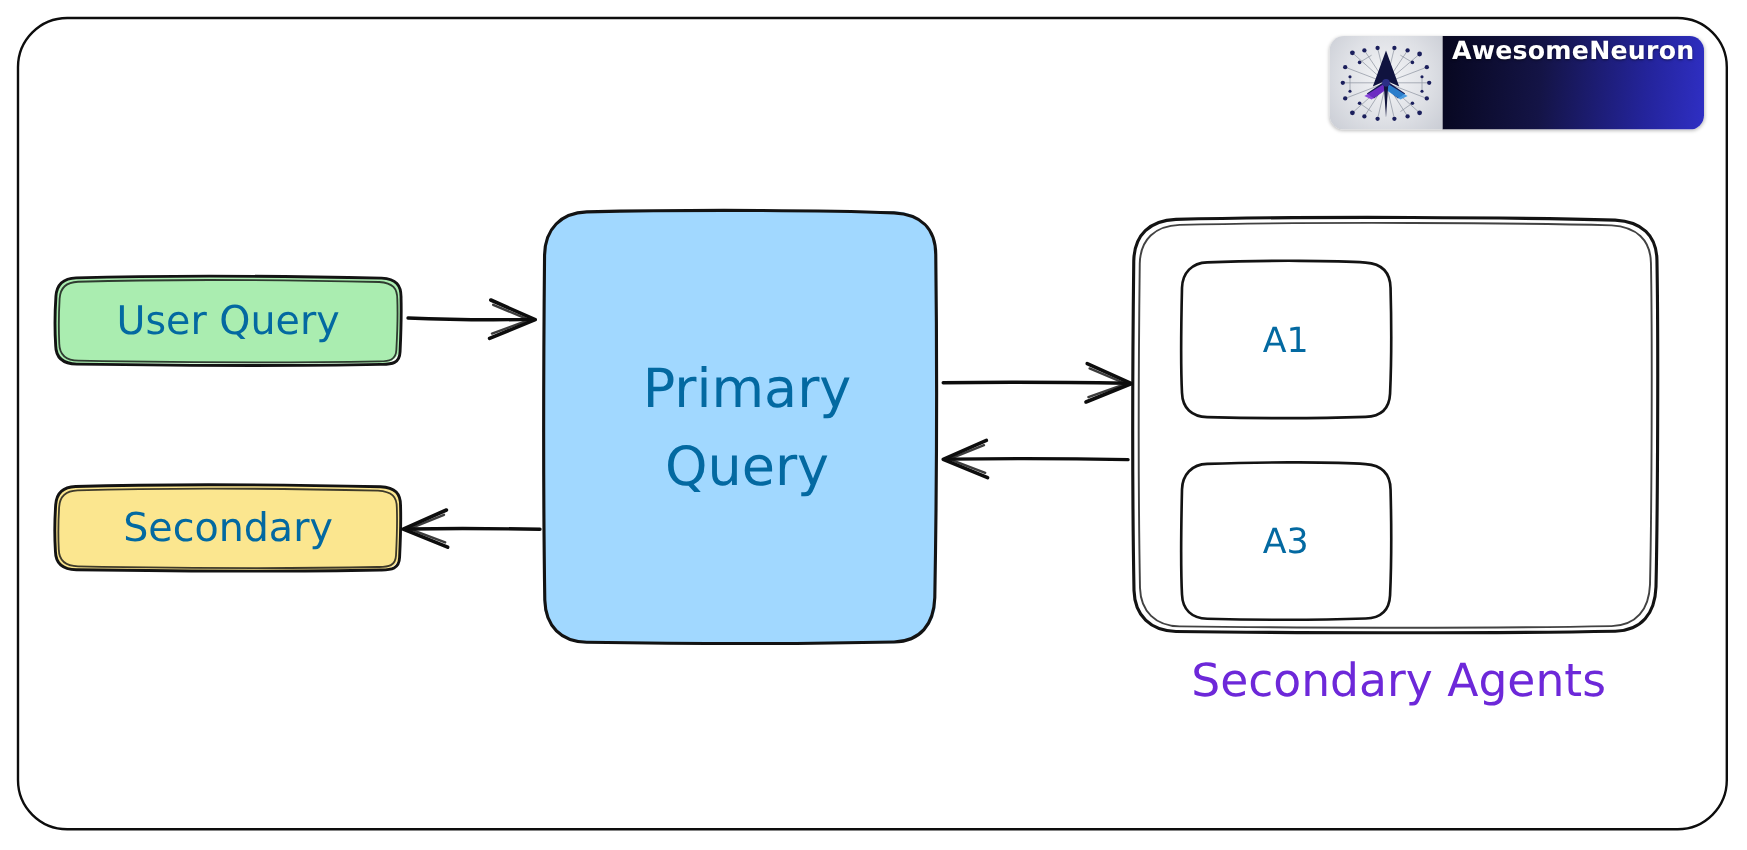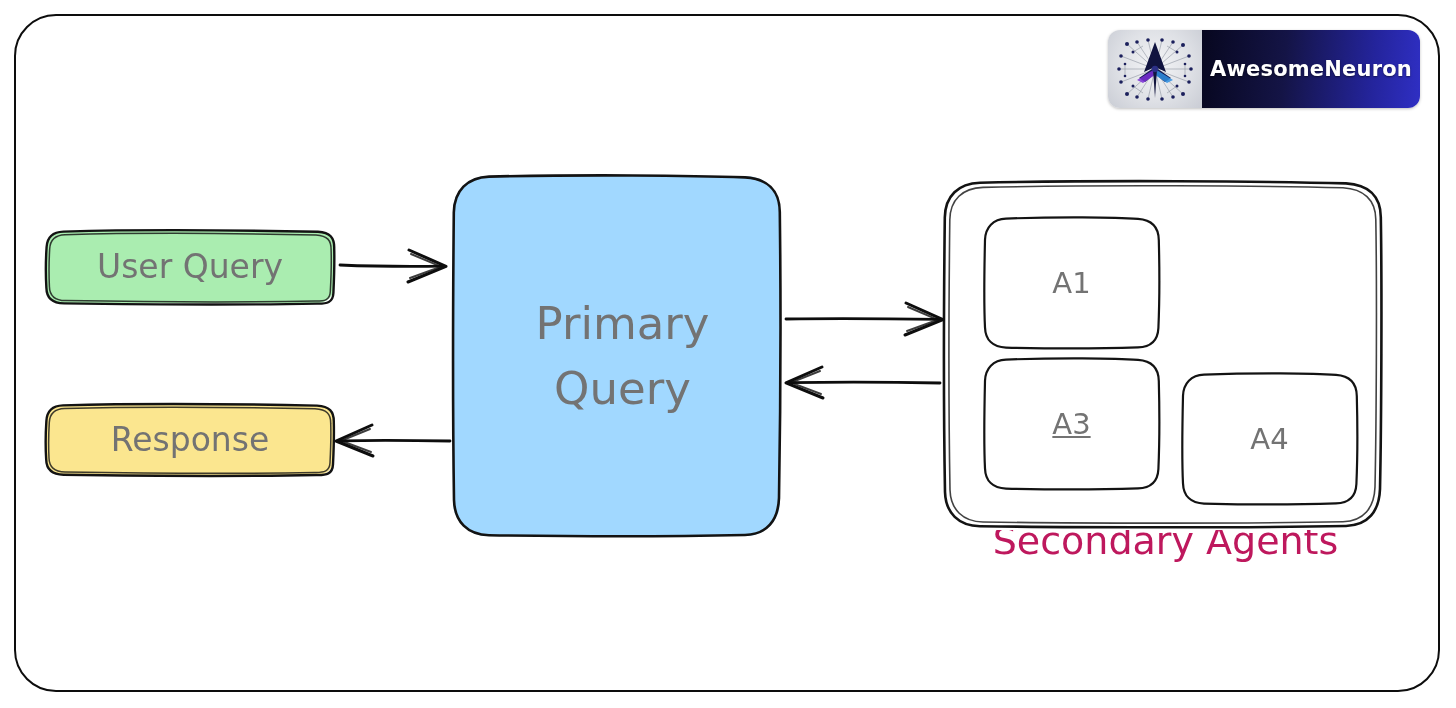--- a/index.html
+++ b/index.html
@@ -52,40 +52,40 @@
     position: relative;
     display: flex;
     align-items: center;
     justify-content: center;
   }
   #brand-logo-tile svg { display: block; }
   #brand-wordmark-panel {
     flex: 1 1 auto;
     background: linear-gradient(95deg, #07071f 0%, #141446 38%, #24249c 78%, #2f2fc4 100%);
     display: flex;
-    align-items: center;
+    align-items: flex-start;
     justify-content: center;
   }
   #brand-wordmark {
     color: #ffffff;
     font-family: "DejaVu Sans", sans-serif;
     font-weight: bold;
     font-size: 21px;
     letter-spacing: 0.2px;
     text-shadow: 0 1px 2px rgba(0,0,0,0.5);
   }
 
   
   .hand-node {
     box-sizing: border-box;
     display: flex;
     align-items: center;
     justify-content: center;
     text-align: center;
-    color: #737373;
+    color: #0369a1;
     font-family: "DejaVu Sans", sans-serif;
   }
   .hand-node .label { position: relative; z-index: 3; line-height: 1.12; }
   .sketch-svg {
     position: absolute;
     left: -8px;
     top: -8px;
     overflow: visible;
     pointer-events: none;
     z-index: 2;
@@ -122,30 +122,30 @@
 
   .agent-cell {
     position: absolute;
     width: 175px;
     height: 130px;
   }
   .agent-cell .fill-layer { background: #ccb8f5; border-radius: 22px; }
   .agent-cell .label { font-size: 29px; }
   #agent-cell-0 { left: 40px;  top: 36px; border-radius: 29px;  }
   #agent-cell-1 { left: 238px; top: 36px;  }
-  #agent-cell-2 { left: 40px;  top: 177px; text-decoration: underline; }
+  #agent-cell-2 { left: 40px;  top: 204px; }
   #agent-cell-3 { left: 238px; top: 192px; }
 
   #secondary-agents-caption {
     left: 944px;
-    top: 519px;
+    top: 545px;
     width: 443px;
     text-align: center;
     font-size: 38px;
-    color: #be185d;
+    color: #6d28d9;
     font-family: "DejaVu Sans", sans-serif;
   }
 
   
   #arrow-layer {
     left: 0; top: 0; width: 1456px; height: 708px;
     z-index: 5;
     pointer-events: none;
   }
   #arrow-layer path {
@@ -240,21 +240,21 @@
     </svg>
     <span class="label">User Query</span>
   </div>
 
   <div class="abs hand-node" id="node-response">
     <div class="fill-layer"></div>
     <svg class="sketch-svg" width="304" height="86" viewBox="0 0 304 86" aria-hidden="true">
       <path d="M25 8.4 C 99 6.2, 204 7, 279 8.6 C 291.5 9.2, 296 14.4, 295.8 25 C 296.2 38.6, 295.6 55, 295 67.4 C 294.6 77, 288.6 78.2, 278.6 78 C 199.6 79.6, 97.6 78.8, 25.6 77.8 C 15 77.6, 8.4 73, 8.2 62.6 C 7.4 50, 7.8 32.6, 8.4 23.8 C 9 13.8, 14.2 8.8, 25 8.4 Z" stroke="#131313" stroke-width="2.4" fill="none"></path>
       <path d="M26.6 11.6 C 100 9.4, 202 10.2, 277 11.8 C 288.6 12.6, 292.8 16.8, 292.7 26.4 C 293.2 39.6, 292.6 54, 292 65.8 C 291.6 74.4, 286.2 75.7, 276.6 75.5 C 198.6 77, 98.6 76.2, 27 75 C 17.4 74.8, 11.2 70.8, 11 61 C 10.4 49, 10.8 33.4, 11.3 25.4 C 11.8 16.2, 16.8 12, 26.6 11.6 Z" stroke="#131313" stroke-width="1.5" fill="none" opacity="0.82"></path>
     </svg>
-    <span class="label">Response</span>
+    <span class="label">Secondary</span>
   </div>
 
   <div class="abs hand-node" id="node-primary-agent">
     <div class="fill-layer"></div>
     <svg class="sketch-svg" width="343" height="376" viewBox="0 0 343 376" aria-hidden="true">
       <path d="M44 8.6 C 140 6.4, 246 7.4, 300 9.4 C 322 10.6, 334.6 22, 334.8 44 C 336 140, 335.4 250, 334 330 C 333.2 352.4, 322 366.4, 300 367 C 210 369, 120 368.4, 44 367.2 C 22.6 366.8, 9.6 354, 9 332 C 7.6 240, 8 128, 8.8 44.6 C 9.2 22.6, 22.4 9.4, 44 8.6 Z" stroke="#131313" stroke-width="2.6" fill="none"></path>
     </svg>
     <span class="label"><span>Primary</span><br><span>Query</span></span>
   </div>
 
@@ -275,27 +275,20 @@
 
 
     <div class="agent-cell hand-node" id="agent-cell-2">
       <div class="fill-layer"></div>
       <svg class="sketch-svg" width="191" height="146" viewBox="0 0 191 146" aria-hidden="true">
         <path d="M30 8.6 C 80 6.6, 140 7.2, 162 8.8 C 176.4 9.8, 182.6 17.6, 182.8 30 C 183.6 60, 183.2 100, 182.4 118 C 181.8 130.6, 175 137, 162 137.4 C 120 138.8, 62 138.4, 30 137.6 C 17 137.2, 9.4 130, 9 117.4 C 8 98, 8.4 56, 9 29.8 C 9.4 17.4, 17.2 9, 30 8.6 Z" stroke="#131313" stroke-width="2.2" fill="none"></path>
       </svg>
       <span class="label">A3</span>
     </div>
 
-    <div class="agent-cell hand-node" id="agent-cell-3">
-      <div class="fill-layer"></div>
-      <svg class="sketch-svg" width="191" height="146" viewBox="0 0 191 146" aria-hidden="true">
-        <path d="M30 8.6 C 80 6.6, 140 7.2, 162 8.8 C 176.4 9.8, 182.6 17.6, 182.8 30 C 183.6 60, 183.2 100, 182.4 118 C 181.8 130.6, 175 137, 162 137.4 C 120 138.8, 62 138.4, 30 137.6 C 17 137.2, 9.4 130, 9 117.4 C 8 98, 8.4 56, 9 29.8 C 9.4 17.4, 17.2 9, 30 8.6 Z" stroke="#131313" stroke-width="2.2" fill="none"></path>
-      </svg>
-      <span class="label">A4</span>
-    </div>
   </div>
 
   <div class="abs" id="secondary-agents-caption">Secondary Agents</div>
 
   <svg class="abs" id="arrow-layer" viewBox="0 0 1456 708" aria-hidden="true">
     <g>
       <path d="M340 265 C 375 266.5, 405 266.8, 443 266.2" stroke-width="2.8"></path>
       <path d="M409 250 L 446 266.4 L 408 282" stroke-width="3"></path>
       <path d="M411 254 L 441 266.6 L 410 278" stroke-width="2" opacity="0.8"></path>
     </g>

